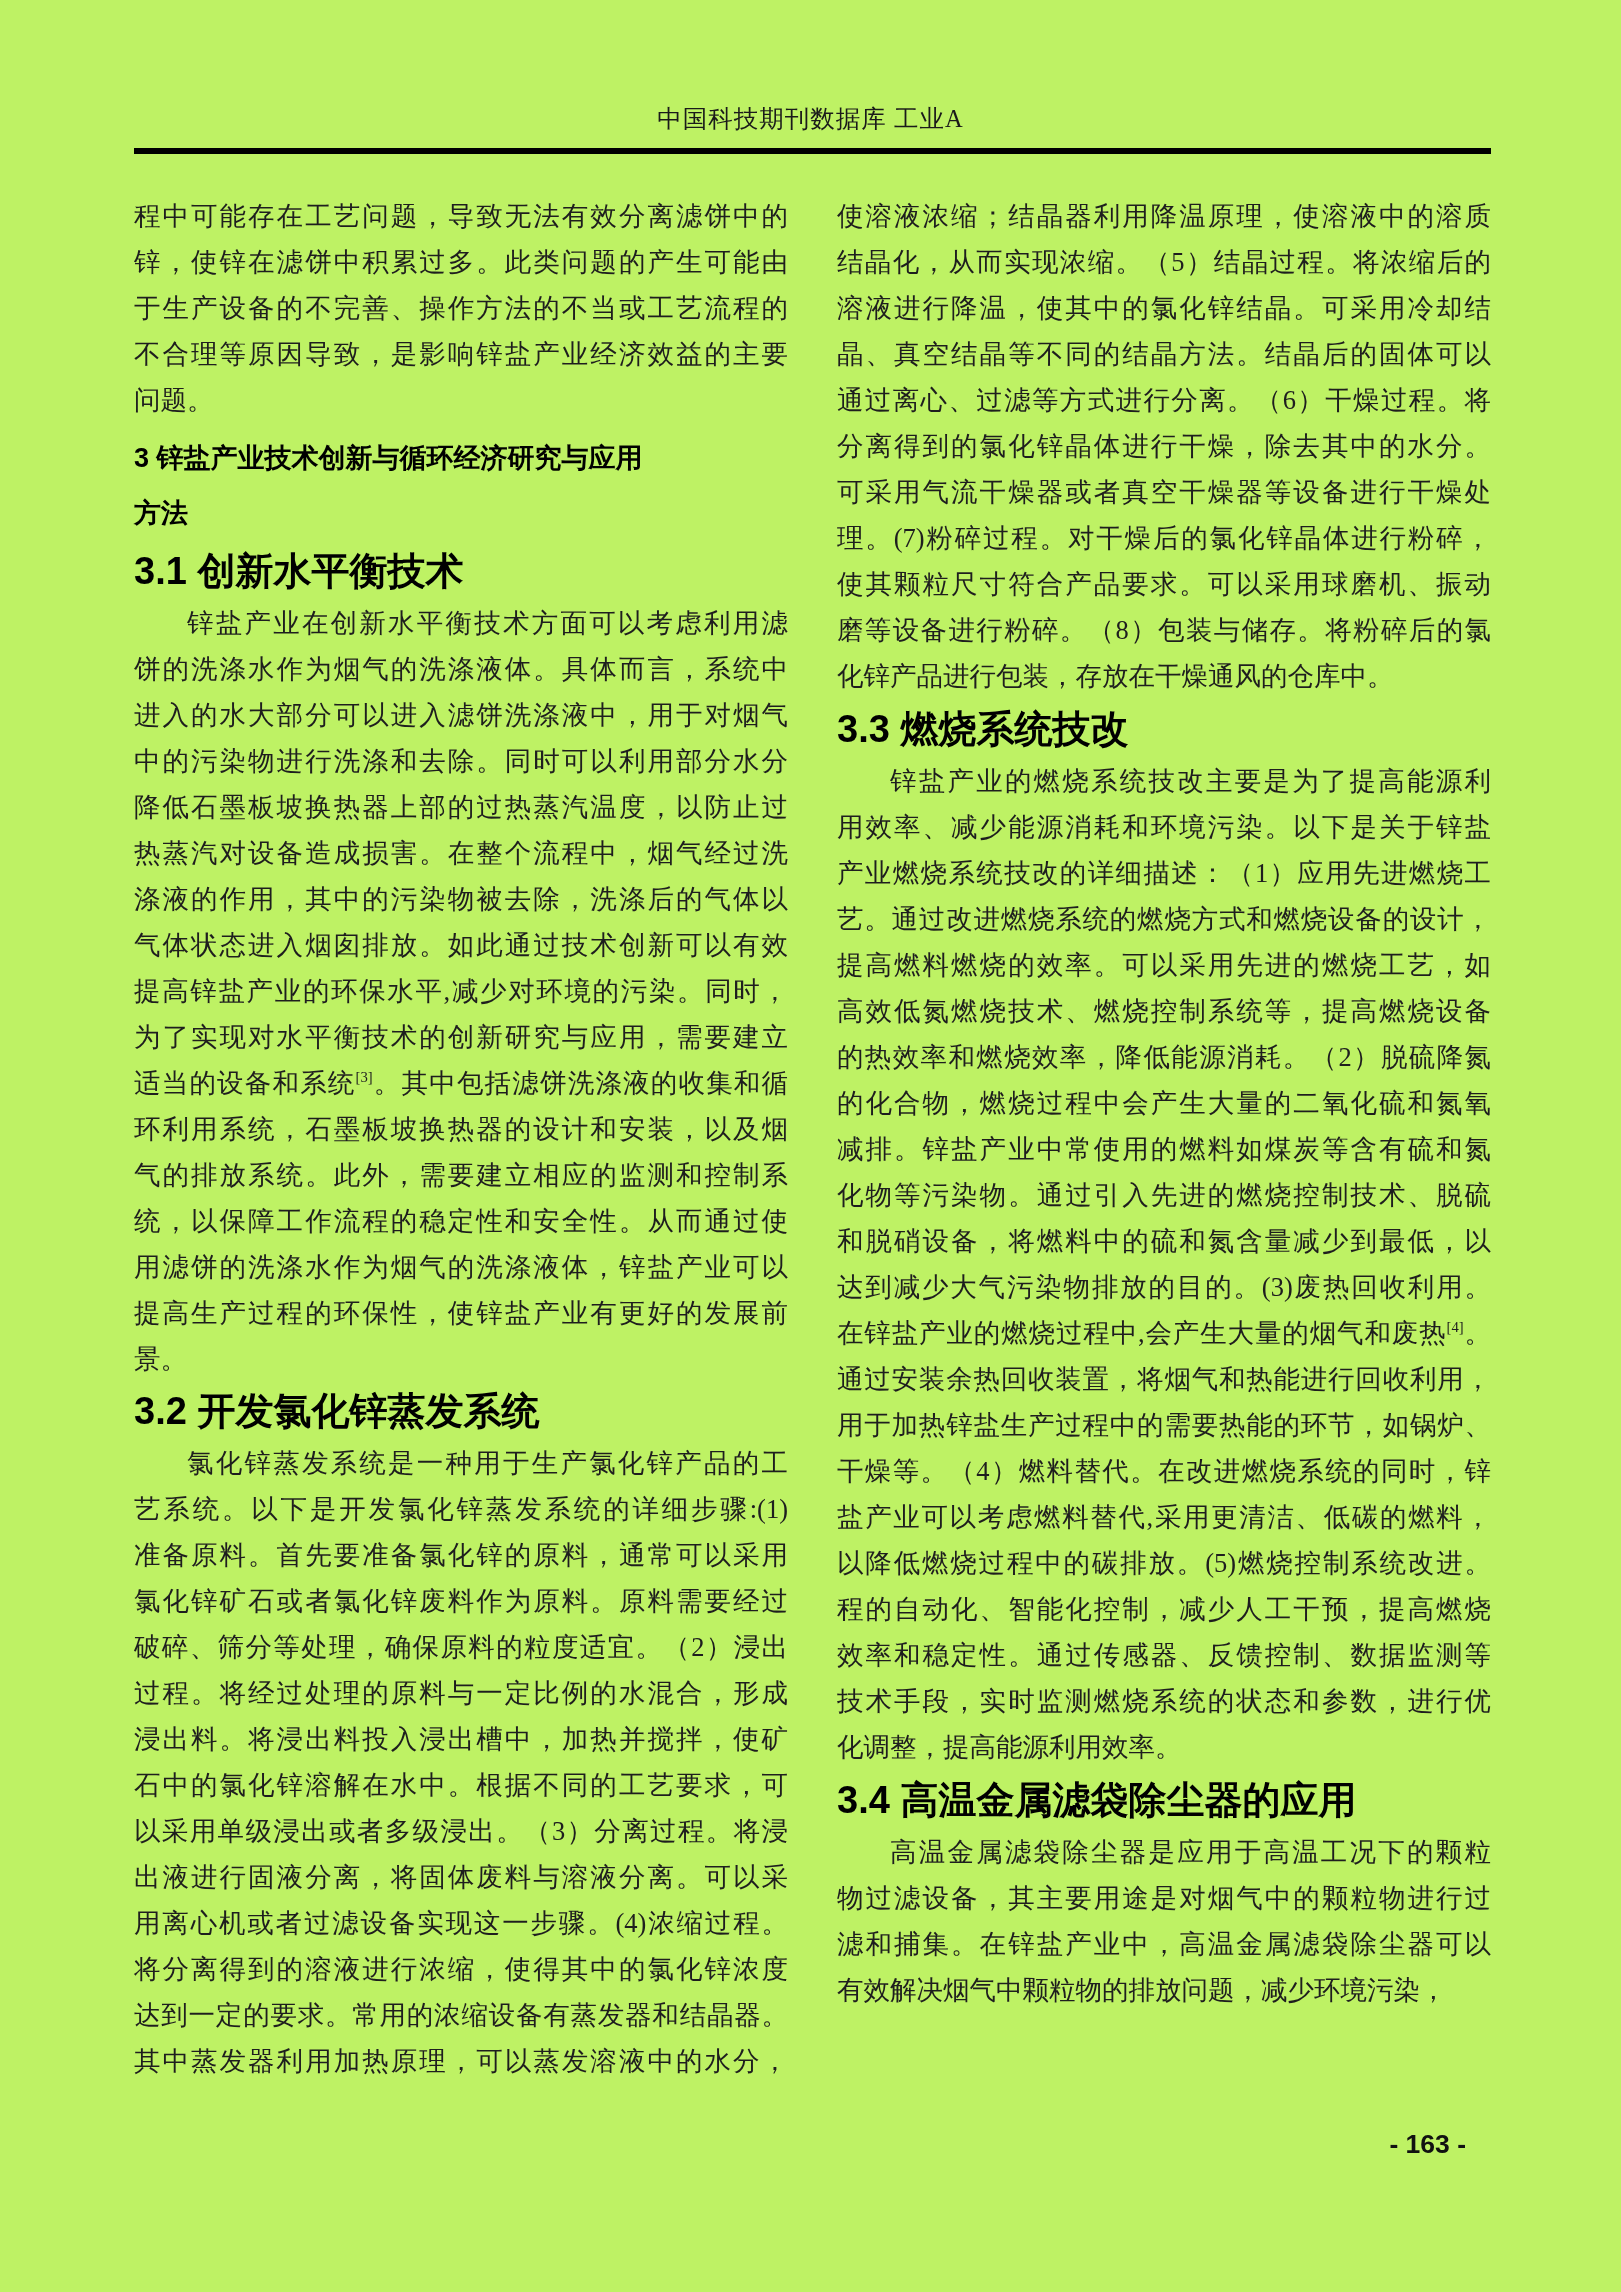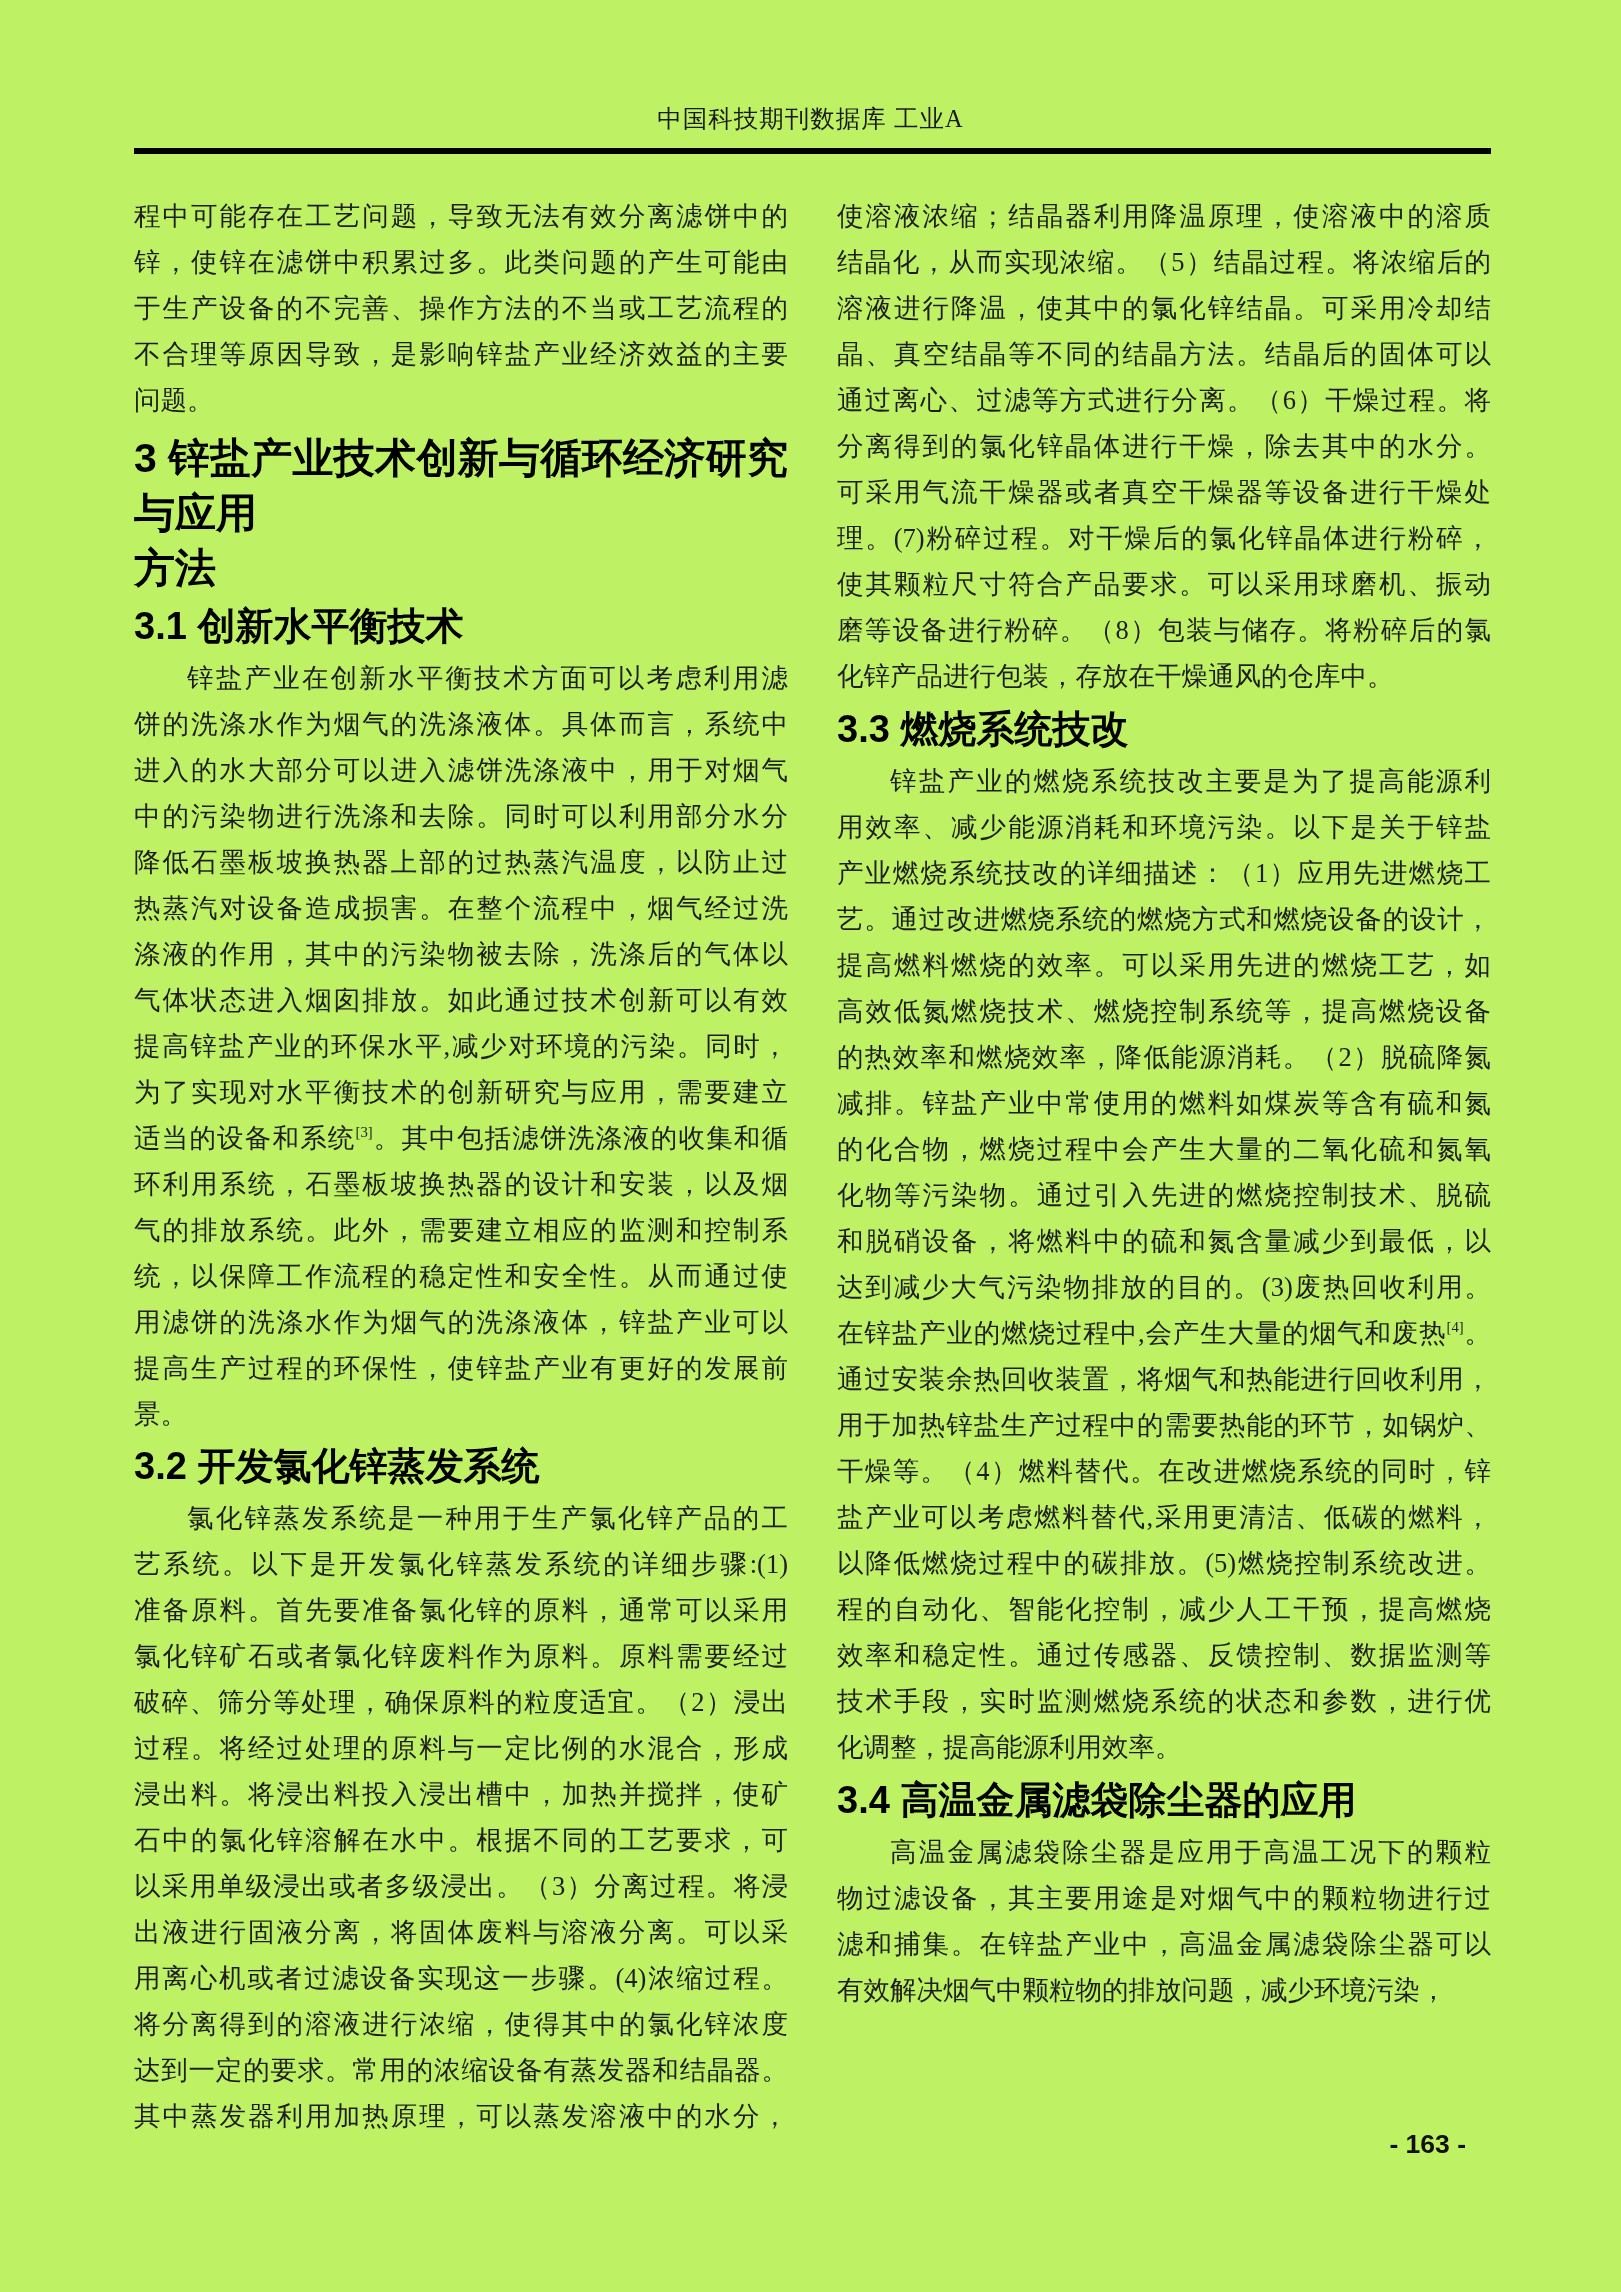--- a/index.html
+++ b/index.html
@@ -34,21 +34,21 @@
     color:#1e1e1e;
   }
   .line.end{text-align-last:left;}
   .line.ind{text-indent:53px;}
   sup{
     font-size:14.7px;line-height:0;vertical-align:super;
   }
   .block.h1{margin:7.8px 0 3.9px 0;}
   .block.h1 .line{
     font-family:"Liberation Sans",sans-serif;
-    font-weight:700;font-size:41px;line-height:55px;
+    font-weight:700;font-size:27px;line-height:55px;
     color:#000000;text-align-last:left;
   }
   .block.h2{margin:5.9px 0 3.9px 0;}
   .block.h2 .line{
     font-family:"Liberation Sans",sans-serif;
     font-weight:700;font-size:38px;line-height:49px;
     color:#000000;text-align-last:left;
   }
   .footer{
     position:absolute;top:2129px;right:155px;
@@ -138,22 +138,22 @@
           <div class="line end">3.3 燃烧系统技改</div>
         </div>
         <div class="block paragraph">
           <div class="line ind">锌盐产业的燃烧系统技改主要是为了提高能源利</div>
           <div class="line">用效率、减少能源消耗和环境污染。以下是关于锌盐</div>
           <div class="line">产业燃烧系统技改的详细描述：（1）应用先进燃烧工</div>
           <div class="line">艺。通过改进燃烧系统的燃烧方式和燃烧设备的设计，</div>
           <div class="line">提高燃料燃烧的效率。可以采用先进的燃烧工艺，如</div>
           <div class="line">高效低氮燃烧技术、燃烧控制系统等，提高燃烧设备</div>
           <div class="line">的热效率和燃烧效率，降低能源消耗。（2）脱硫降氮</div>
+          <div class="line">的化合物，燃烧过程中会产生大量的二氧化硫和氮氧</div>
           <div class="line">减排。锌盐产业中常使用的燃料如煤炭等含有硫和氮</div>
-          <div class="line">的化合物，燃烧过程中会产生大量的二氧化硫和氮氧</div>
           <div class="line">化物等污染物。通过引入先进的燃烧控制技术、脱硫</div>
           <div class="line">和脱硝设备，将燃料中的硫和氮含量减少到最低，以</div>
           <div class="line">达到减少大气污染物排放的目的。(3)废热回收利用。</div>
           <div class="line">在锌盐产业的燃烧过程中,会产生大量的烟气和废热<sup>[4]</sup>。</div>
           <div class="line">通过安装余热回收装置，将烟气和热能进行回收利用，</div>
           <div class="line">用于加热锌盐生产过程中的需要热能的环节，如锅炉、</div>
           <div class="line">干燥等。（4）燃料替代。在改进燃烧系统的同时，锌</div>
           <div class="line">盐产业可以考虑燃料替代,采用更清洁、低碳的燃料，</div>
           <div class="line">以降低燃烧过程中的碳排放。(5)燃烧控制系统改进。</div>
           <div class="line">程的自动化、智能化控制，减少人工干预，提高燃烧</div>

